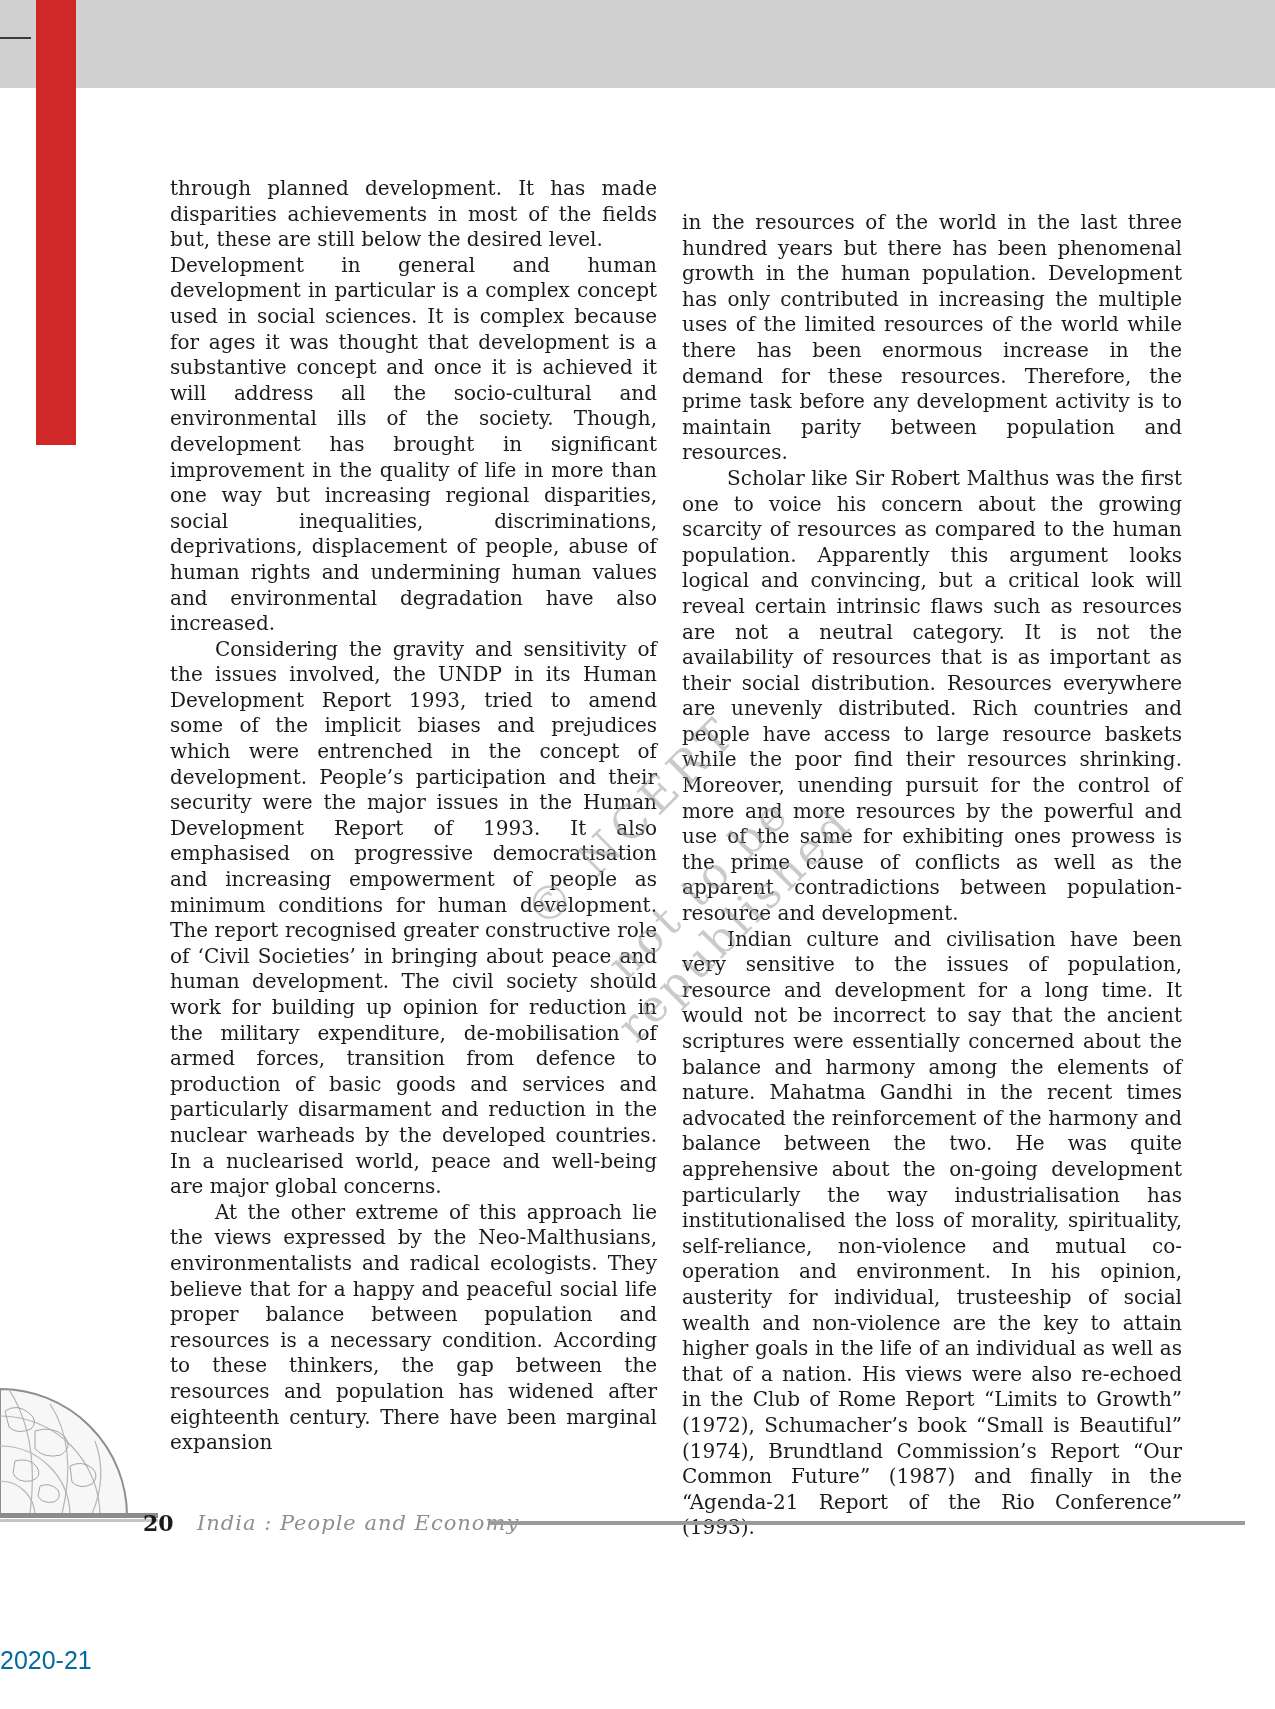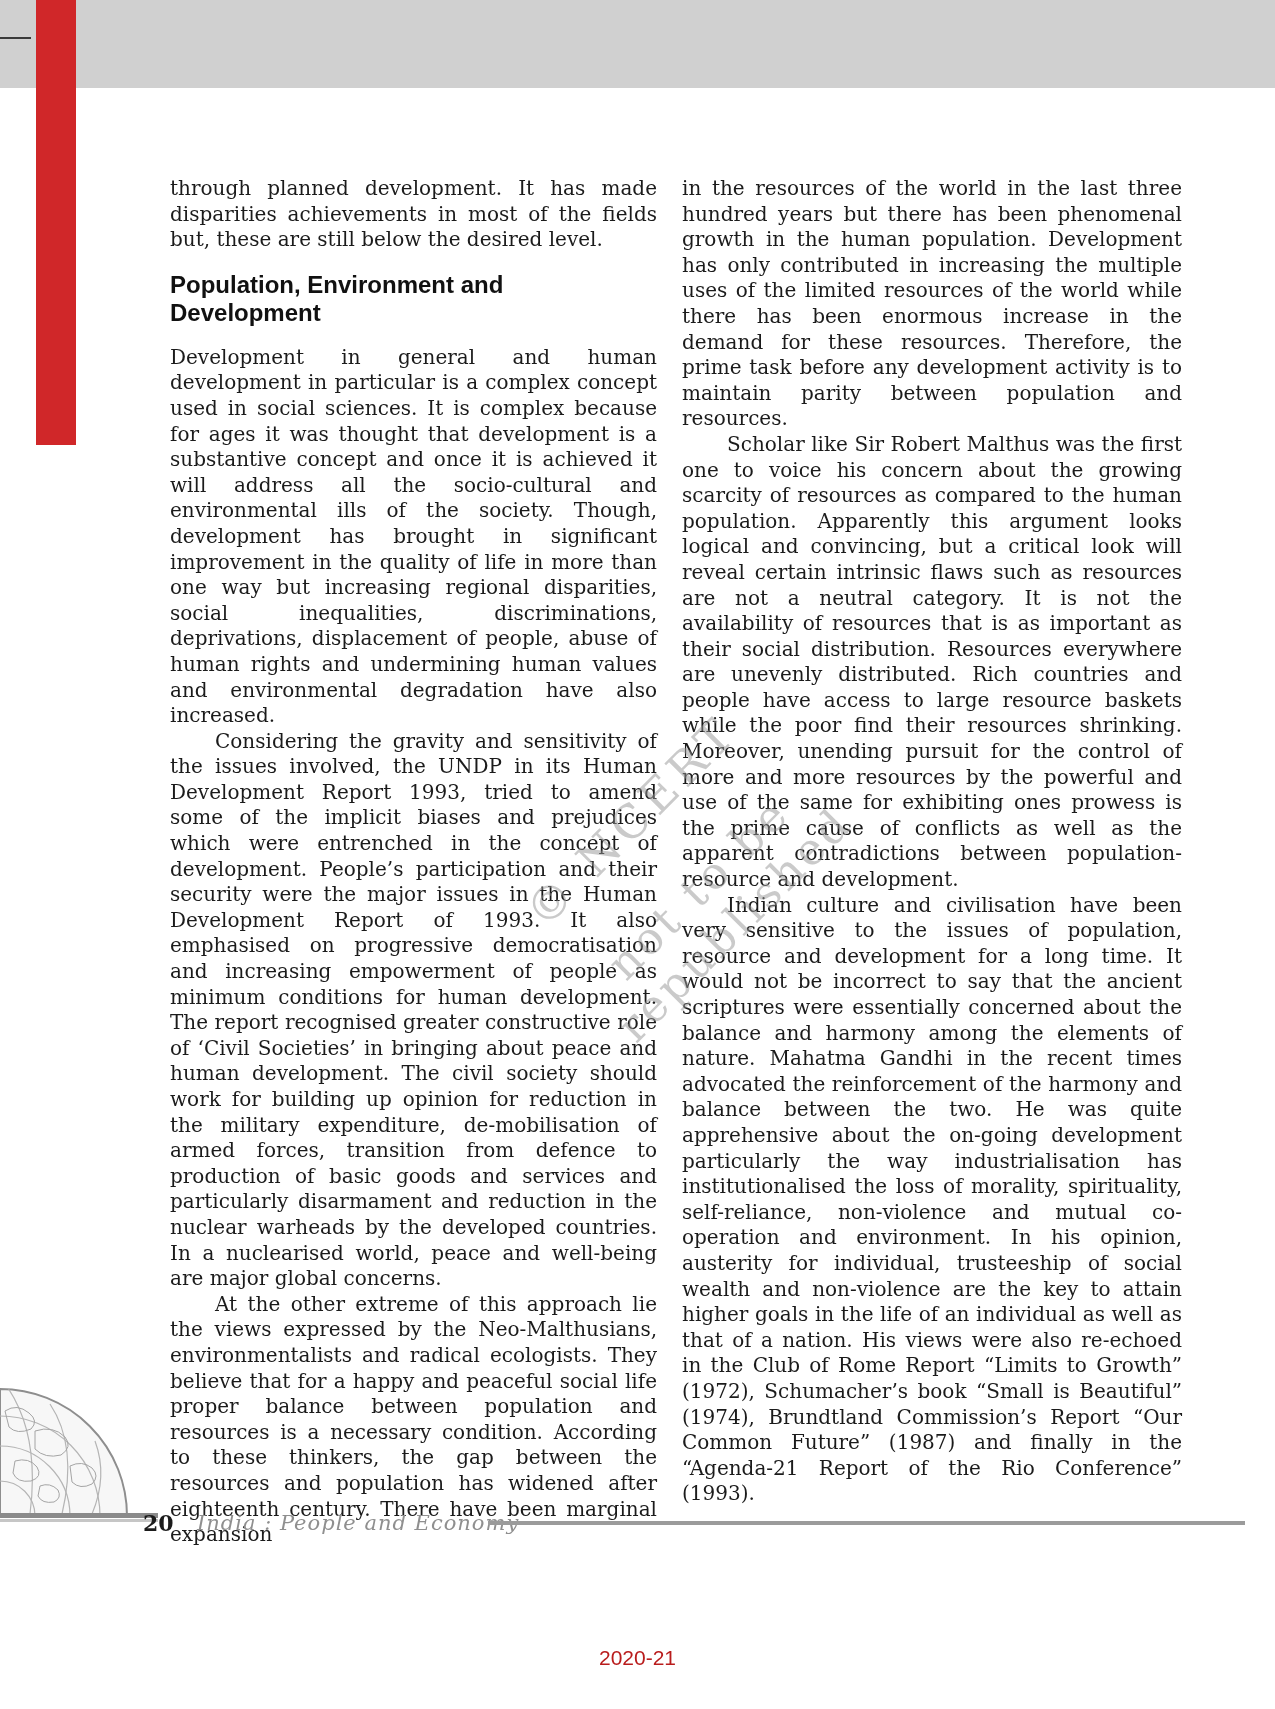--- a/index.html
+++ b/index.html
@@ -14,21 +14,21 @@
   .crop-v{position:absolute;left:36px;top:0;width:2px;height:28px;background:#3a3a3a;}
   .crop-h{position:absolute;left:0;top:37px;width:31px;height:2px;background:#3a3a3a;}
 
   
   .red-bar{position:absolute;left:36px;top:0;width:40px;height:445px;background:#d02729;}
 
   
   .col{position:absolute;top:176px;color:#1b1b1b;font-size:20px;line-height:25.6px;
        text-align:justify;}
   .col-left{left:170px;width:487px;}
-  .col-right{left:682px;width:500px;}
+  .col-right{left:682px;width:500px;margin-top:34px;}
   .col p{margin:0;padding:0;}
   .col p.indent{text-indent:45px;}
   h2.sec{font-family:"Liberation Sans", sans-serif;font-weight:bold;color:#111;
          font-size:24px;line-height:28px;margin:18px 0 18px 0;text-align:left;
          letter-spacing:0px;}
 
   
   .watermark{position:absolute;left:430px;top:700px;width:520px;height:360px;
              transform:rotate(-45deg);color:rgba(150,150,150,0.5);
              font-family:"DejaVu Serif", serif;text-align:center;pointer-events:none;}
@@ -40,36 +40,35 @@
   .globe-rule-dark{position:absolute;left:0;top:1513px;width:158px;height:5px;background:#8b8b8b;}
   .globe-rule-light{position:absolute;left:0;top:1519px;width:158px;height:3px;background:#c6c6c6;}
 
   
   .page-num{position:absolute;left:143px;top:1510px;font-size:22px;font-weight:bold;
             color:#1b1b1b;font-family:"DejaVu Serif", serif;}
   .book-title{position:absolute;left:197px;top:1511px;font-size:21px;font-style:italic;
               color:#8f8f8f;font-family:"DejaVu Serif", serif;letter-spacing:1px;}
   .footer-rule{position:absolute;left:488px;top:1521px;width:757px;height:4px;background:#9b9b9b;}
 
-  .year{position:absolute;left:0;right:0;top:1646px;text-align:center;
-        font-family:"Liberation Sans", sans-serif;font-size:21px;color:#b91c1c;}
+  .year{position:absolute;left:0;right:0;top:1646px;
+        font-family:"Liberation Sans", sans-serif;font-size:25px;color:#0369a1;}
 </style>
 </head>
 <body>
 
 <div class="sheet">
 
   <div class="gray-band"></div>
   <div class="crop-v"></div>
   <div class="crop-h"></div>
   <div class="red-bar"></div>
 
   <div class="col col-left">
     <p>through planned development. It has made disparities achievements in most of the fields but, these are still below the desired level.</p>
-    <h2 class="sec">Population, Environment and Development</h2>
     <p>Development in general and human development in particular is a complex concept used in social sciences. It is complex because for ages it was thought that development is a substantive concept and once it is achieved it will address all the socio-cultural and environmental ills of the society. Though, development has brought in significant improvement in the quality of life in more than one way but increasing regional disparities, social inequalities, discriminations, deprivations, displacement of people, abuse of human rights and undermining human values and environmental degradation have also increased.</p>
     <p class="indent">Considering the gravity and sensitivity of the issues involved, the UNDP in its Human Development Report 1993, tried to amend some of the implicit biases and prejudices which were entrenched in the concept of development. People’s participation and their security were the major issues in the Human Development Report of 1993. It also emphasised on progressive democratisation and increasing empowerment of people as minimum conditions for human development. The report recognised greater constructive role of ‘Civil Societies’ in bringing about peace and human development. The civil society should work for building up opinion for reduction in the military expenditure, de-mobilisation of armed forces, transition from defence to production of basic goods and services and particularly disarmament and reduction in the nuclear warheads by the developed countries. In a nuclearised world, peace and well-being are major global concerns.</p>
     <p class="indent">At the other extreme of this approach lie the views expressed by the Neo-Malthusians, environmentalists and radical ecologists. They believe that for a happy and peaceful social life proper balance between population and resources is a necessary condition. According to these thinkers, the gap between the resources and population has widened after eighteenth century. There have been marginal expansion</p>
   </div>
 
   <div class="col col-right">
     <p>in the resources of the world in the last three hundred years but there has been phenomenal growth in the human population. Development has only contributed in increasing the multiple uses of the limited resources of the world while there has been enormous increase in the demand for these resources. Therefore, the prime task before any development activity is to maintain parity between population and resources.</p>
     <p class="indent">Scholar like Sir Robert Malthus was the first one to voice his concern about the growing scarcity of resources as compared to the human population. Apparently this argument looks logical and convincing, but a critical look will reveal certain intrinsic flaws such as resources are not a neutral category. It is not the availability of resources that is as important as their social distribution. Resources everywhere are unevenly distributed. Rich countries and people have access to large resource baskets while the poor find their resources shrinking. Moreover, unending pursuit for the control of more and more resources by the powerful and use of the same for exhibiting ones prowess  is the prime cause of conflicts as well as the apparent contradictions between population-resource and development.</p>
     <p class="indent">Indian culture and civilisation have been very sensitive to the issues of population, resource and development for a long time. It would not be incorrect to say that the ancient scriptures were essentially concerned about the balance and harmony among the elements of nature. Mahatma Gandhi in the recent times advocated the reinforcement of the harmony and balance between the two. He was quite apprehensive about the on-going development particularly the way industrialisation has institutionalised the loss of morality, spirituality, self-reliance, non-violence and mutual co-operation and environment. In his opinion, austerity for individual, trusteeship of social wealth and non-violence are the key to attain higher goals in the life of an individual as well as that of a nation. His views were also re-echoed in the Club of Rome Report “Limits to Growth” (1972), Schumacher’s book “Small is Beautiful” (1974), Brundtland Commission’s Report “Our Common Future” (1987) and finally in the “Agenda-21 Report of the Rio Conference” (1993).</p>
   </div>

